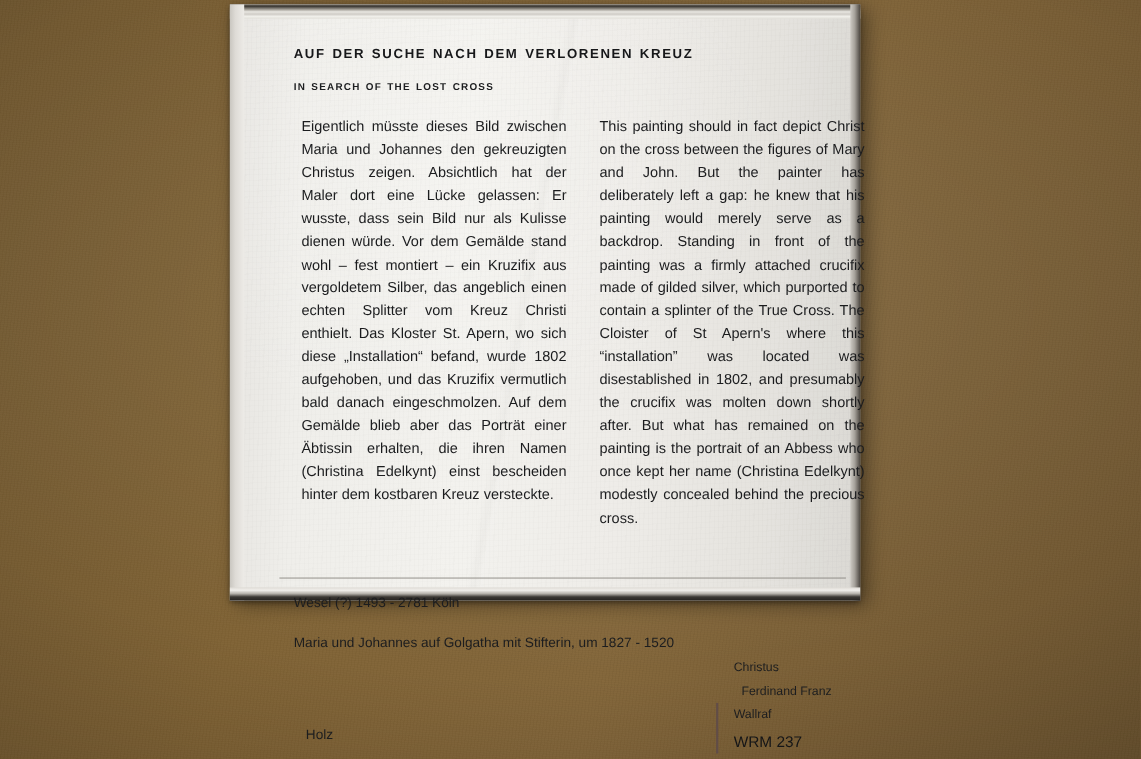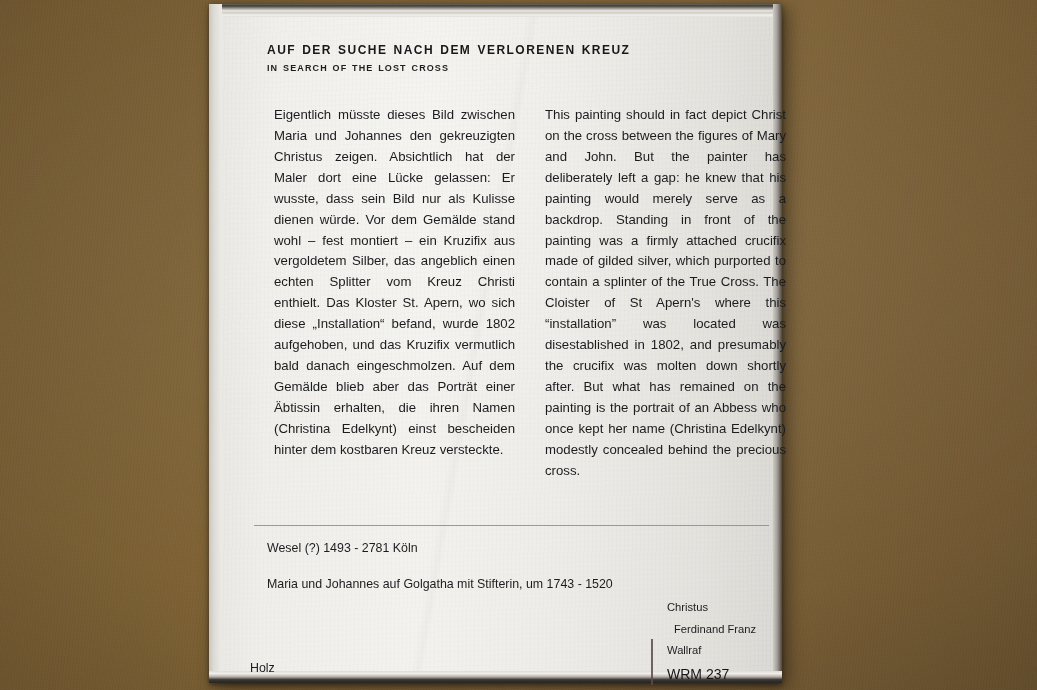--- a/index.html
+++ b/index.html
@@ -30,21 +30,21 @@
       repeating-linear-gradient(97deg, rgba(0,0,0,0.05) 0px, rgba(0,0,0,0.05) 1px, rgba(255,255,255,0.03) 1px, rgba(255,255,255,0.03) 3px),
       repeating-linear-gradient(3deg, rgba(0,0,0,0.04) 0px, rgba(0,0,0,0.04) 1px, rgba(255,255,255,0.02) 1px, rgba(255,255,255,0.02) 2px);
   }
 
   
   #label-panel {
     position: absolute;
     left: 209px;
     top: 4px;
     width: 573px;
-    height: 679px;
+    height: 542px;
     background:
       linear-gradient(92deg, #e6e4e0 0%, #efeeea 12%, #f3f2ee 38%, #eeece8 62%, #e4e2dd 86%, #d9d7d2 100%);
     box-shadow:
       0 2px 5px rgba(0,0,0,0.45),
       6px 4px 16px rgba(0,0,0,0.40);
   }
   
   #paper-texture {
     position: absolute;
     inset: 0;
@@ -132,21 +132,21 @@
     font-weight: 600;
     letter-spacing: 0.09em;
     color: #17181a;
     font-variant: small-caps;
     text-transform: lowercase;
     line-height: 1.15;
     white-space: nowrap;
   }
   .title-de::first-letter { font-size: 1em; }
   .title-en {
-    margin-top: 1px;
+    margin-top: 12px;
     font-family: "Liberation Sans", sans-serif;
     font-size: 13.2px;
     font-weight: 600;
     letter-spacing: 0.085em;
     color: #1d1e20;
     font-variant: small-caps;
     text-transform: lowercase;
     line-height: 1.15;
     white-space: nowrap;
   }
@@ -211,21 +211,21 @@
     font-family: "Liberation Sans", sans-serif;
     font-size: 12.4px;
     line-height: 1.55;
     color: #6b2a30;
     white-space: nowrap;
   }
 
   
   #material {
     position: absolute;
-    left: 28px;
+    left: 56px;
     top: 644px;
     font-family: "Liberation Sans", sans-serif;
     font-size: 12.4px;
     color: #1c1d1f;
   }
 
   
   #collection {
     position: absolute;
     left: 445px;
@@ -289,21 +289,21 @@
       <div class="col">
         <p class="body-text">This painting should in fact depict Christ on the cross between the figures of Mary and John. But the painter has deliberately left a gap: he knew that his painting would merely serve as a backdrop. Standing in front of the painting was a firmly attached crucifix made of gilded silver, which purported to contain a splinter of the True Cross. The Cloister of St Apern's where this “installation” was located was disestablished in 1802, and presumably the crucifix was molten down shortly after. But what has remained on the painting is the portrait of an Abbess who once kept her name (Christina Edelkynt) modestly concealed behind the precious cross.</p>
       </div>
     </div>
 
     <div id="credit-rule"></div>
 
     <div id="credits">
       <div class="credit-line">Wesel (?) 1493 - 2781 Köln</div>
       <div class="credit-gap"></div>
-      <div class="artwork-title-de">Maria und Johannes auf Golgatha mit Stifterin, um 1743 - 1520</div>
+      <div class="artwork-title-de">Maria und Johannes auf Golgatha mit Stifterin, um 1827 - 1520</div>
     </div>
 
     <div id="material">Holz</div>
 
     <div id="coll-divider"></div>
 
     <div id="collection">
       <div class="coll-line">Christus</div>
       <div class="coll-line indent">Ferdinand Franz</div>
       <div class="coll-line">Wallraf</div>

